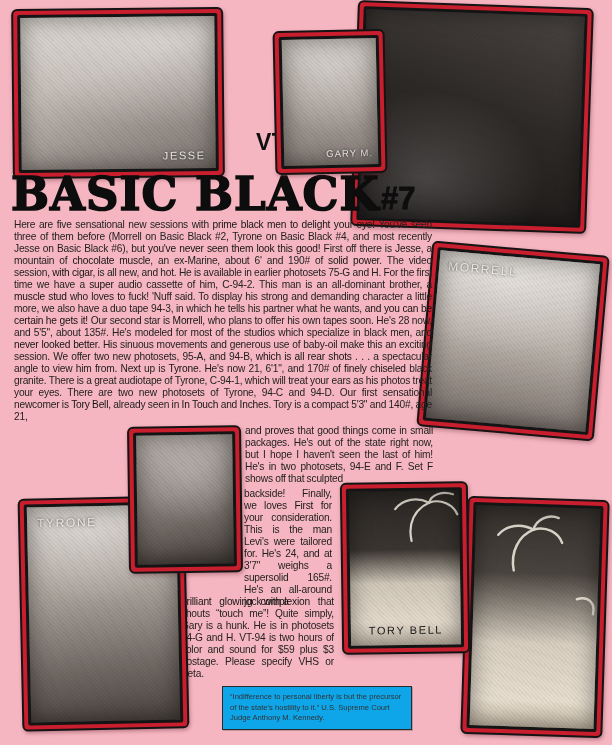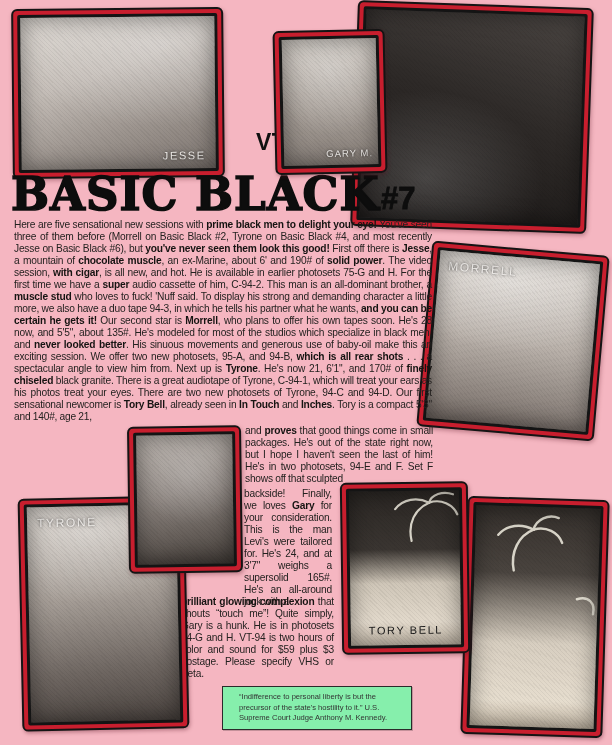--- a/index.html
+++ b/index.html
@@ -51,28 +51,28 @@
          transform:scaleY(1.05);transform-origin:left top;}
   .issue{position:absolute;left:381px;top:181px;margin:0;
          font-family:"Liberation Sans",sans-serif;font-weight:bold;font-size:31px;
          color:#0d0d0d;-webkit-text-stroke:.8px #0d0d0d;}
   .vtcode{position:absolute;left:256px;top:129px;margin:0;
           font-family:"Liberation Sans",sans-serif;font-weight:bold;font-size:23px;
           letter-spacing:.5px;color:#101010;}
   
   .copy{position:absolute;margin:0;text-align:justify;color:#242220;
         font-size:10.2px;line-height:12px;letter-spacing:-.2px;word-spacing:-.3px;}
-  .copy .b{font-weight:bold;color:#161412;}
+  .copy .b{font-weight:normal;color:#161412;}
   #copy-intro {left:14px;top:219px;width:418px;}
   #copy-right {left:245px;top:425px;width:188px;}
   #copy-narrow{left:244px;top:488px;width:88px;}
   #copy-bottom{left:181px;top:596px;width:153px;}
   
   .quote{position:absolute;left:222px;top:686px;width:190px;box-sizing:border-box;
-         background:#86efac;border:1px solid #2a2a2a;padding:5px 16px;
+         background:#0ea5e9;border:1px solid #2a2a2a;padding:5px 7px;
          box-shadow:1px 1px 0 rgba(0,0,0,.2);}
   .quote p{margin:0;font-size:7.6px;line-height:10.5px;color:#333;text-align:left;}
 </style>
 </head>
 <body>
 
 <div class="page">
 
   <div class="frame" style="left:12px;top:8px;width:212px;height:170px;transform:rotate(-0.6deg);">
     <div class="red">
@@ -165,20 +165,20 @@
           </g>
         </svg>
         <span class="plabel dark" style="left:50%;bottom:9px;transform:translateX(-50%);font-size:11px;white-space:nowrap;">TORY BELL</span>
       </div>
     </div>
       </div>
   </div>
 
   <p class="copy" id="copy-intro"><span>Here are five sensational new sessions with </span><span class="b">prime black men to delight your eye!</span><span> You've seen three of them before (Morrell on Basic Black #2, Tyrone on Basic Black #4, and most recently Jesse on Basic Black #6), but </span><span class="b">you've never seen them look this good!</span><span> First off there is </span><span class="b">Jesse</span><span>, a mountain of </span><span class="b">chocolate muscle</span><span>, an ex-Marine, about 6' and 190# of </span><span class="b">solid power</span><span>. The video session, </span><span class="b">with cigar</span><span>, is all new, and hot. He is available in earlier photosets 75-G and H. For the first time we have a </span><span class="b">super</span><span> audio cassette of him, C-94-2. This man is an all-dominant brother, a </span><span class="b">muscle stud</span><span> who loves to fuck! 'Nuff said. To display his strong and demanding character a little more, we also have a duo tape 94-3, in which he tells his partner what he wants, </span><span class="b">and you can be certain he gets it!</span><span> Our second star is </span><span class="b">Morrell</span><span>, who plans to offer his own tapes soon. He's 28 now, and 5'5", about 135#. He's modeled for most of the studios which specialize in black men, and </span><span class="b">never looked better</span><span>. His sinuous movements and generous use of baby-oil make this an exciting session. We offer two new photosets, 95-A, and 94-B, </span><span class="b">which is all rear shots</span><span> . . . a spectacular angle to view him from. Next up is </span><span class="b">Tyrone</span><span>. He's now 21, 6'1", and 170# of </span><span class="b">finely chiseled</span><span> black granite. There is a great audiotape of Tyrone, C-94-1, which will treat your ears as his photos treat your eyes. There are two new photosets of Tyrone, 94-C and 94-D. Our first sensational newcomer is </span><span class="b">Tory Bell</span><span>, already seen in </span><span class="b">In Touch</span><span> and </span><span class="b">Inches</span><span>. Tory is a compact 5'3" and 140#, age 21,</span></p>
   <p class="copy" id="copy-right"><span>and </span><span class="b">proves</span><span> that good things come in small packages. He's out of the state right now, but I hope I haven't seen the last of him! He's in two photosets, 94-E and F. Set F shows off that sculpted</span></p>
-  <p class="copy" id="copy-narrow"><span>backside! Finally, we loves </span><span class="b">Gary</span><span> for your consideration. This is the man Levi's were tailored for. He's 24, and at 3'7" weighs a supersolid 165#. He's an all-around jock with a</span></p>
+  <p class="copy" id="copy-narrow"><span>backside! Finally, we loves </span><span class="b">First</span><span> for your consideration. This is the man Levi's were tailored for. He's 24, and at 3'7" weighs a supersolid 165#. He's an all-around jock with a</span></p>
   <p class="copy" id="copy-bottom"><span class="b">brilliant glowing complexion</span><span> that shouts “touch me”! Quite simply, Gary is a hunk. He is in photosets 94-G and H. VT-94 is two hours of color and sound for $59 plus $3 postage. Please specify VHS or Beta.</span></p>
 
   <div class="quote">
     <p>“Indifference to personal liberty is but the precursor of the state's hostility to it.” U.S. Supreme Court Judge Anthony M. Kennedy.</p>
   </div>
 
 </div>
 
 </body></html>

